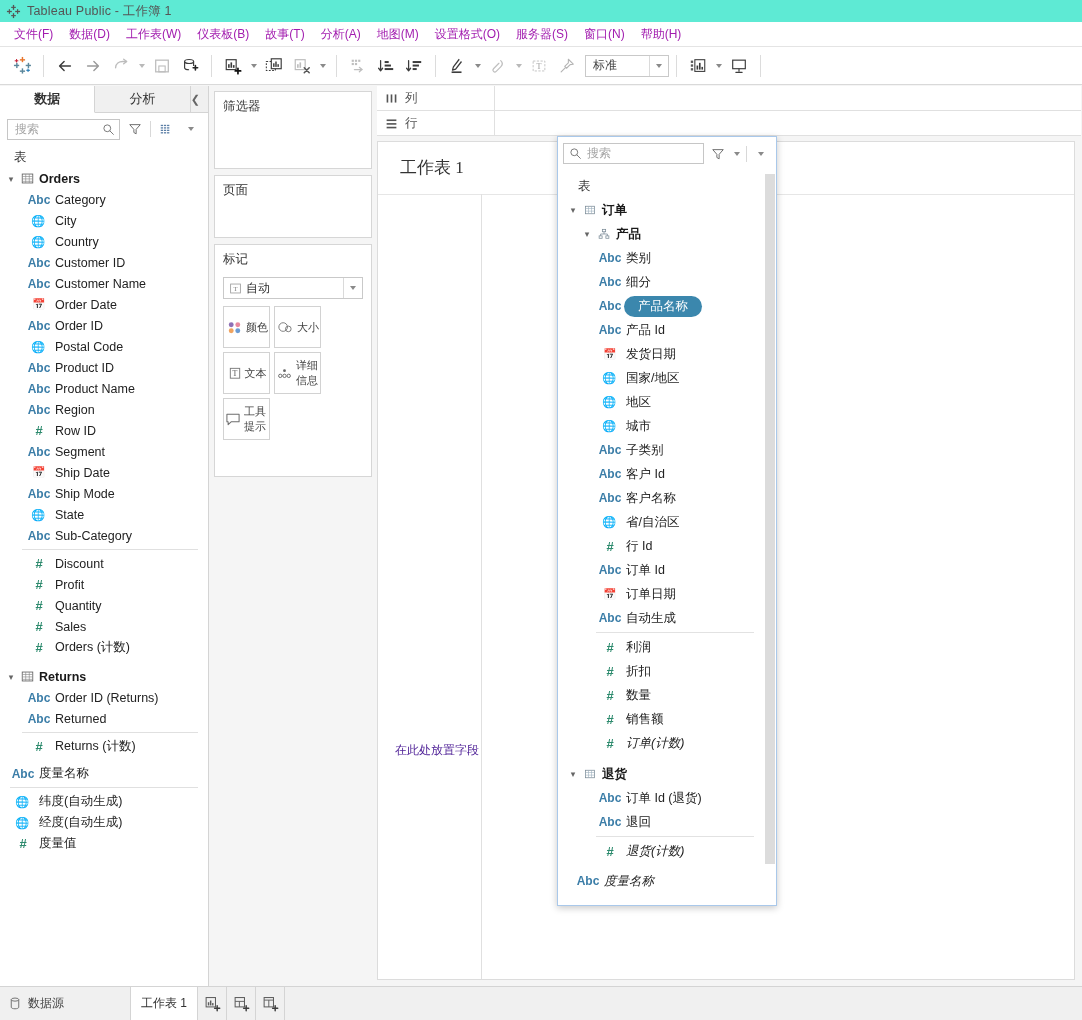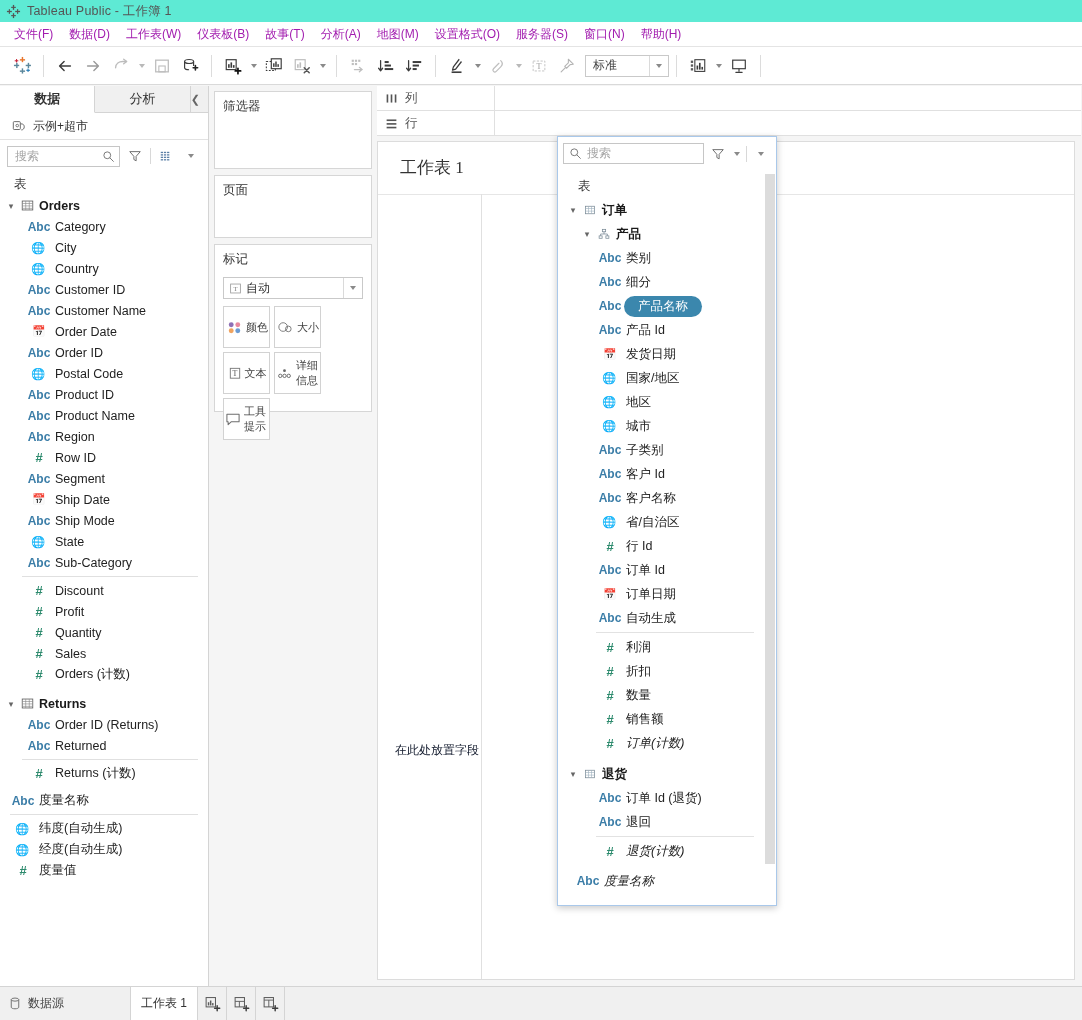--- a/index.html
+++ b/index.html
@@ -80,21 +80,21 @@
   .globe { color:#3c7ea8; font-size:11.5px; }
   .globe.g { color:#2e8b6e; }
   .cal { color:#3c7ea8; font-size:11px; }
 
   
   .cards { width:168px; background:#f5f5f5; padding:5px 5px 0 5px; }
   .card { background:#fff; border:1px solid #d6d6d6; margin-bottom:6px; }
   .card .hd { padding:6px 0 4px 8px; font-size:12.5px; color:#333;}
   .card.pages { height:63px; }
   .card.filters { height:78px; }
-  .card.marks  { height:168px; }
+  .card.marks  { height:233px; }
   .mark-type {
     margin:5px 8px 7px 8px; height:22px; border:1px solid #c9c9c9; background:#fff;
     display:flex; align-items:center; font-size:12px; color:#333;
   }
   .mark-type .ti { width:22px; display:flex; align-items:center; justify-content:center; }
   .mark-type .tl { flex:1; }
   .mark-type .dd { width:19px; height:20px; border-left:1px solid #dadada; display:flex;align-items:center;justify-content:center;}
   .mbtns { display:flex; flex-wrap:wrap; gap:4px; padding:0 8px; }
   .mbtn { width:47px; height:42px; border:1px solid #d2d2d2; background:#fff; display:flex;
           flex-direction:row; align-items:center; justify-content:center; gap:2px; font-size:11px; color:#444; cursor:default;}
@@ -102,21 +102,21 @@
   
   .wsarea { flex:1; background:#f5f5f5; display:flex; flex-direction:column; }
   .shelf { height:25px; display:flex; align-items:center; background:#fff; border-bottom:1px solid #e0e0e0; }
   .shelf .lab { width:118px; display:flex; align-items:center; gap:7px; padding-left:8px; font-size:12.5px; color:#555;
                 border-right:1px solid #e0e0e0; height:100%; }
   .shelf .drop { flex:1; height:100%; }
   .view { flex:1; margin:5px 6px 6px 0; background:#fff; border:1px solid #dcdcdc; position:relative; }
   .vw-title { padding:14px 0 0 22px; font-size:17px; color:#333; font-family:"Liberation Serif", serif; }
   .vw-hr { position:absolute; left:0; right:0; top:52px; height:1px; background:#e6e6e6; }
   .vw-vr { position:absolute; top:52px; bottom:0; left:103px; width:1px; background:#e0e0e0; }
-  .vw-placeholder { position:absolute; left:17px; top:600px; font-size:12px; color:#0f172a; }
+  .vw-placeholder { position:absolute; left:17px; top:600px; font-size:12px; color:#4c1d95; }
 
   
   .rstrip { width:1px; background:#f5f5f5; }
 
   
   .popup {
     position:absolute; left:557px; top:136px; width:220px; height:770px;
     background:#fff; border:1px solid #a9c8ea; box-shadow:0 2px 7px rgba(0,0,0,.22);
     display:flex; flex-direction:column; z-index:50;
   }
@@ -386,30 +386,20 @@
   <div class="main">
 
     <div class="datapane">
 
       <div class="dp-tabs">
         <div class="dp-tab active">数据</div>
         <div class="dp-tab">分析</div>
         <div class="dp-collapse">❮</div>
       </div>
 
-      <div class="dp-source">
-        <span>
-          <svg width="14" height="14" viewBox="0 0 16 16">
-            <rect x="1.5" y="3" width="8" height="9" stroke="#666" stroke-width="1.1" fill="none" rx="1"></rect>
-            <path d="M10 5.5 C13 5.5 14 7 14 9 C14 11 12.6 12.5 10.6 12.5" stroke="#666" stroke-width="1.1" fill="none"></path>
-            <circle cx="6" cy="7.5" r="1.5" stroke="#666" stroke-width="1" fill="none"></circle>
-          </svg>
-        </span>
-        <span>示例+超市</span>
-      </div>
 
       <div class="dp-searchrow">
         <div class="srchbox">
           <span class="ph">搜索</span>
           <span>
             <svg width="13" height="13" viewBox="0 0 16 16">
               <circle cx="6.5" cy="6.5" r="4.2" stroke="#777" stroke-width="1.2" fill="none"></circle>
               <path d="M9.7 9.7 L14 14" stroke="#777" stroke-width="1.2" stroke-linecap="round"></path>
             </svg>
           </span>

